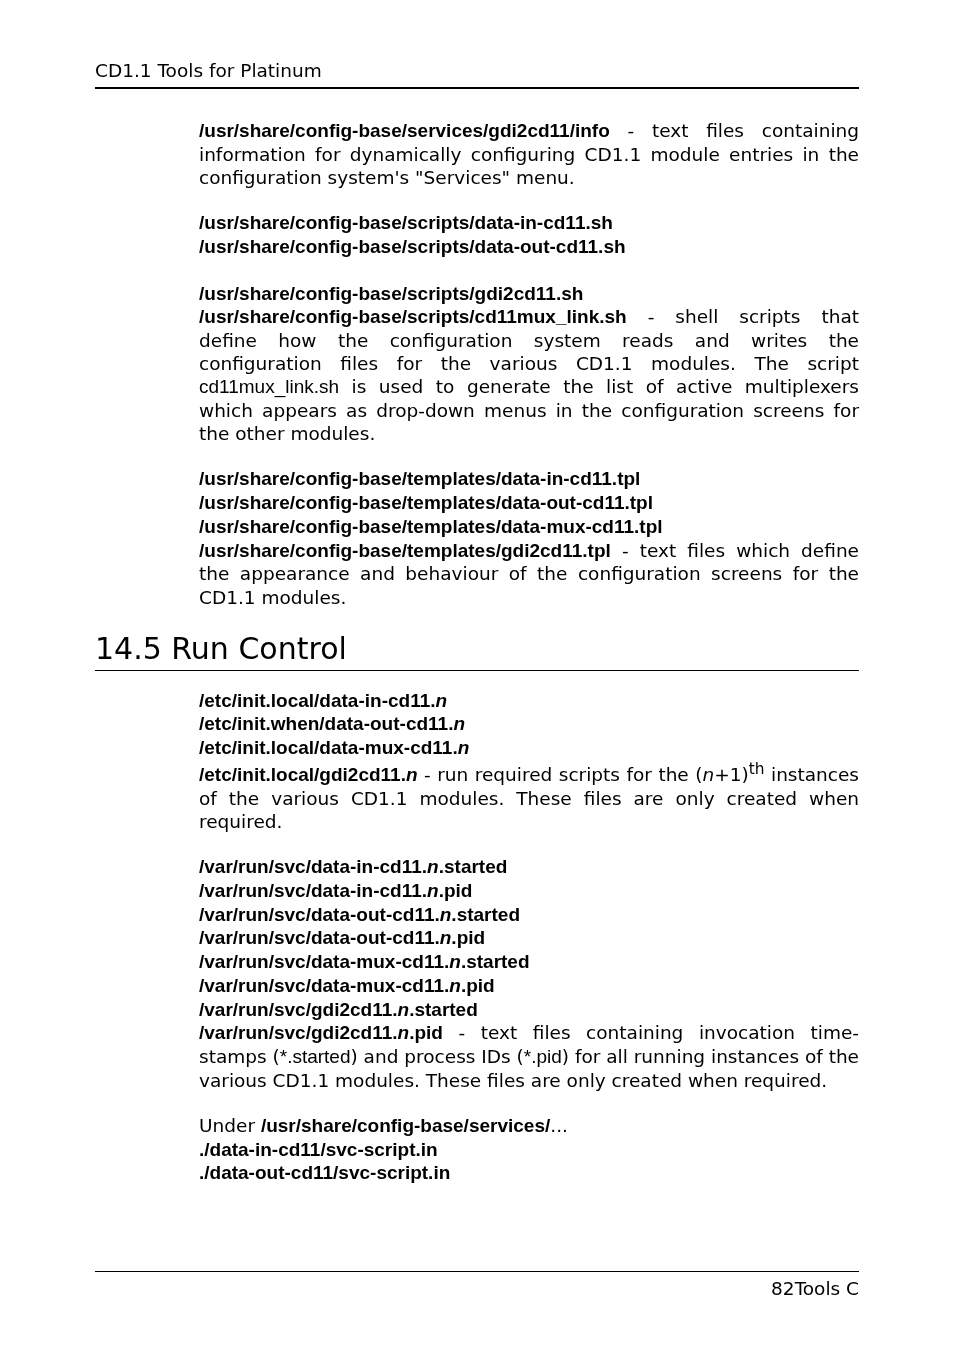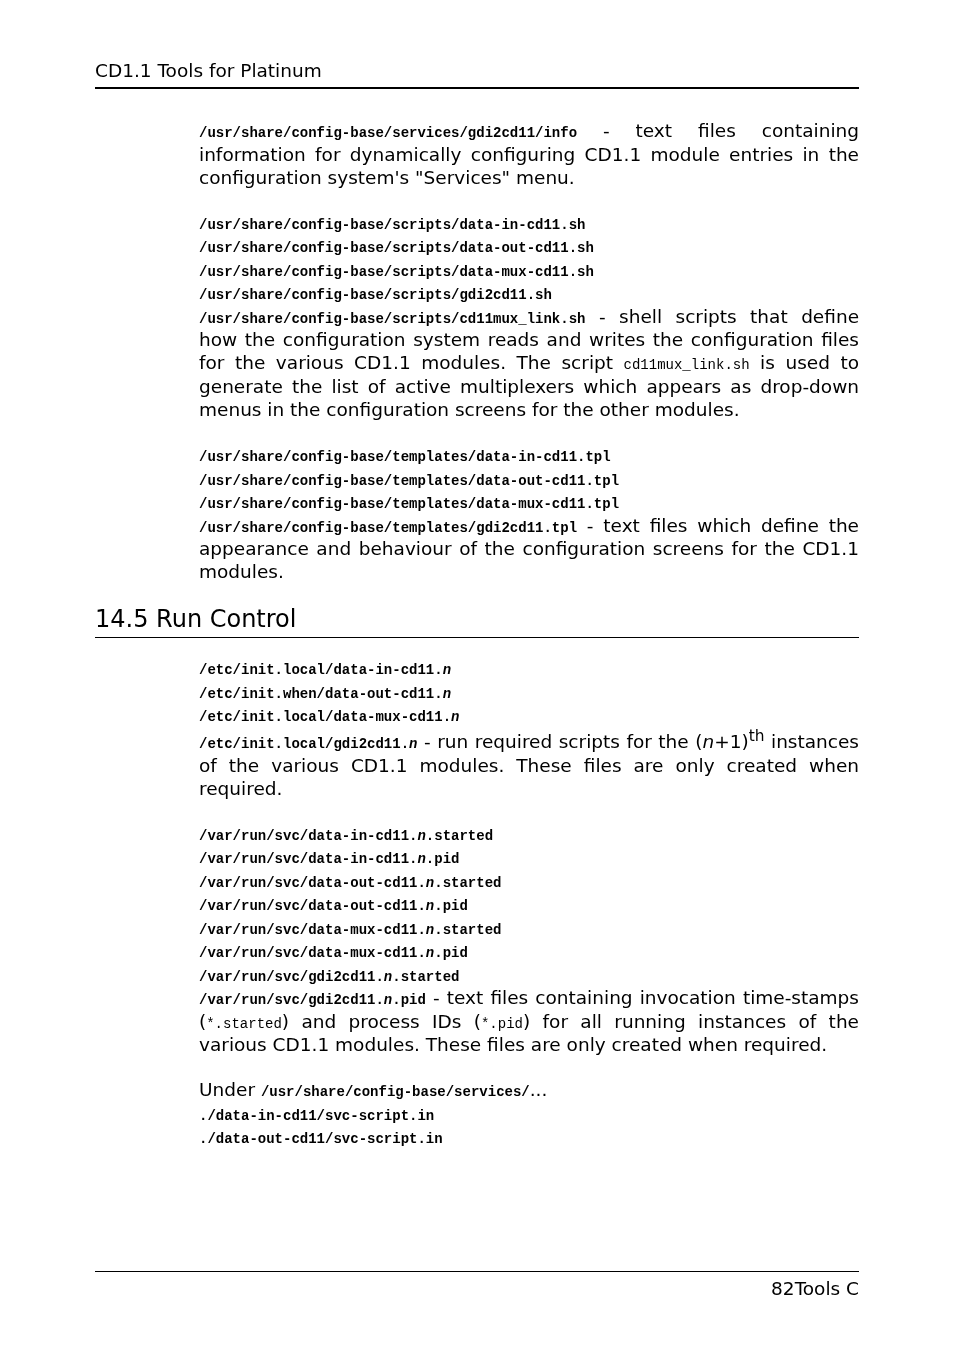--- a/index.html
+++ b/index.html
@@ -28,31 +28,31 @@
   padding-left: 104px;
   padding-right: 0;
 }
 .para {
   font-size: 18.5px;
   line-height: 1.25;
   text-align: justify;
   margin-bottom: 22px;
 }
 .mono {
-  font-family: Liberation Mono, monospace;
-  font-size: 14px;
+  font-family: Liberation Sans, sans-serif;
+  font-size: 19px;
 }
 .bold {
   font-weight: 700;
 }
 .ital {
   font-style: italic;
 }
 .section-heading {
-  font-size: 24px;
+  font-size: 30px;
   font-weight: 400;
   padding-bottom: 4px;
   border-bottom: 1.5px solid #000;
   margin-top: 10px;
   margin-bottom: 18px;
   margin-left: 0;
 }
 .footer {
   position: absolute;
   bottom: 52px;
@@ -76,21 +76,21 @@
 
   <div class="body-content">
 
     <div class="para">
       <span class="mono bold">/usr/share/config-base/services/gdi2cd11/info</span><span> - </span><span>text files containing information for dynamically configuring CD1.1 module entries in the configuration system's  "Services" menu.</span>
     </div>
 
     <div class="para">
       <span class="mono bold">/usr/share/config-base/scripts/data-in-cd11.sh</span><br>
       <span class="mono bold">/usr/share/config-base/scripts/data-out-cd11.sh</span><br>
-      <span class="mono bold">/usr/share/config-base/scripts/data-mux-cd11.sh</span><br>
+      <br>
       <span class="mono bold">/usr/share/config-base/scripts/gdi2cd11.sh</span><br>
       <span class="mono bold">/usr/share/config-base/scripts/cd11mux_link.sh</span><span> - </span><span>shell scripts that define how the configuration system reads and writes the configuration files for the various CD1.1 modules.  The script </span><span class="mono">cd11mux_link.sh</span><span> is used to generate the list of active multiplexers which appears as drop-down menus in the configuration screens for the other modules.</span>
     </div>
 
     <div class="para">
       <span class="mono bold">/usr/share/config-base/templates/data-in-cd11.tpl</span><br>
       <span class="mono bold">/usr/share/config-base/templates/data-out-cd11.tpl</span><br>
       <span class="mono bold">/usr/share/config-base/templates/data-mux-cd11.tpl</span><br>
       <span class="mono bold">/usr/share/config-base/templates/gdi2cd11.tpl</span><span> - </span><span>text files which define the appearance and behaviour of the configuration screens for the CD1.1 modules.</span>
     </div>

